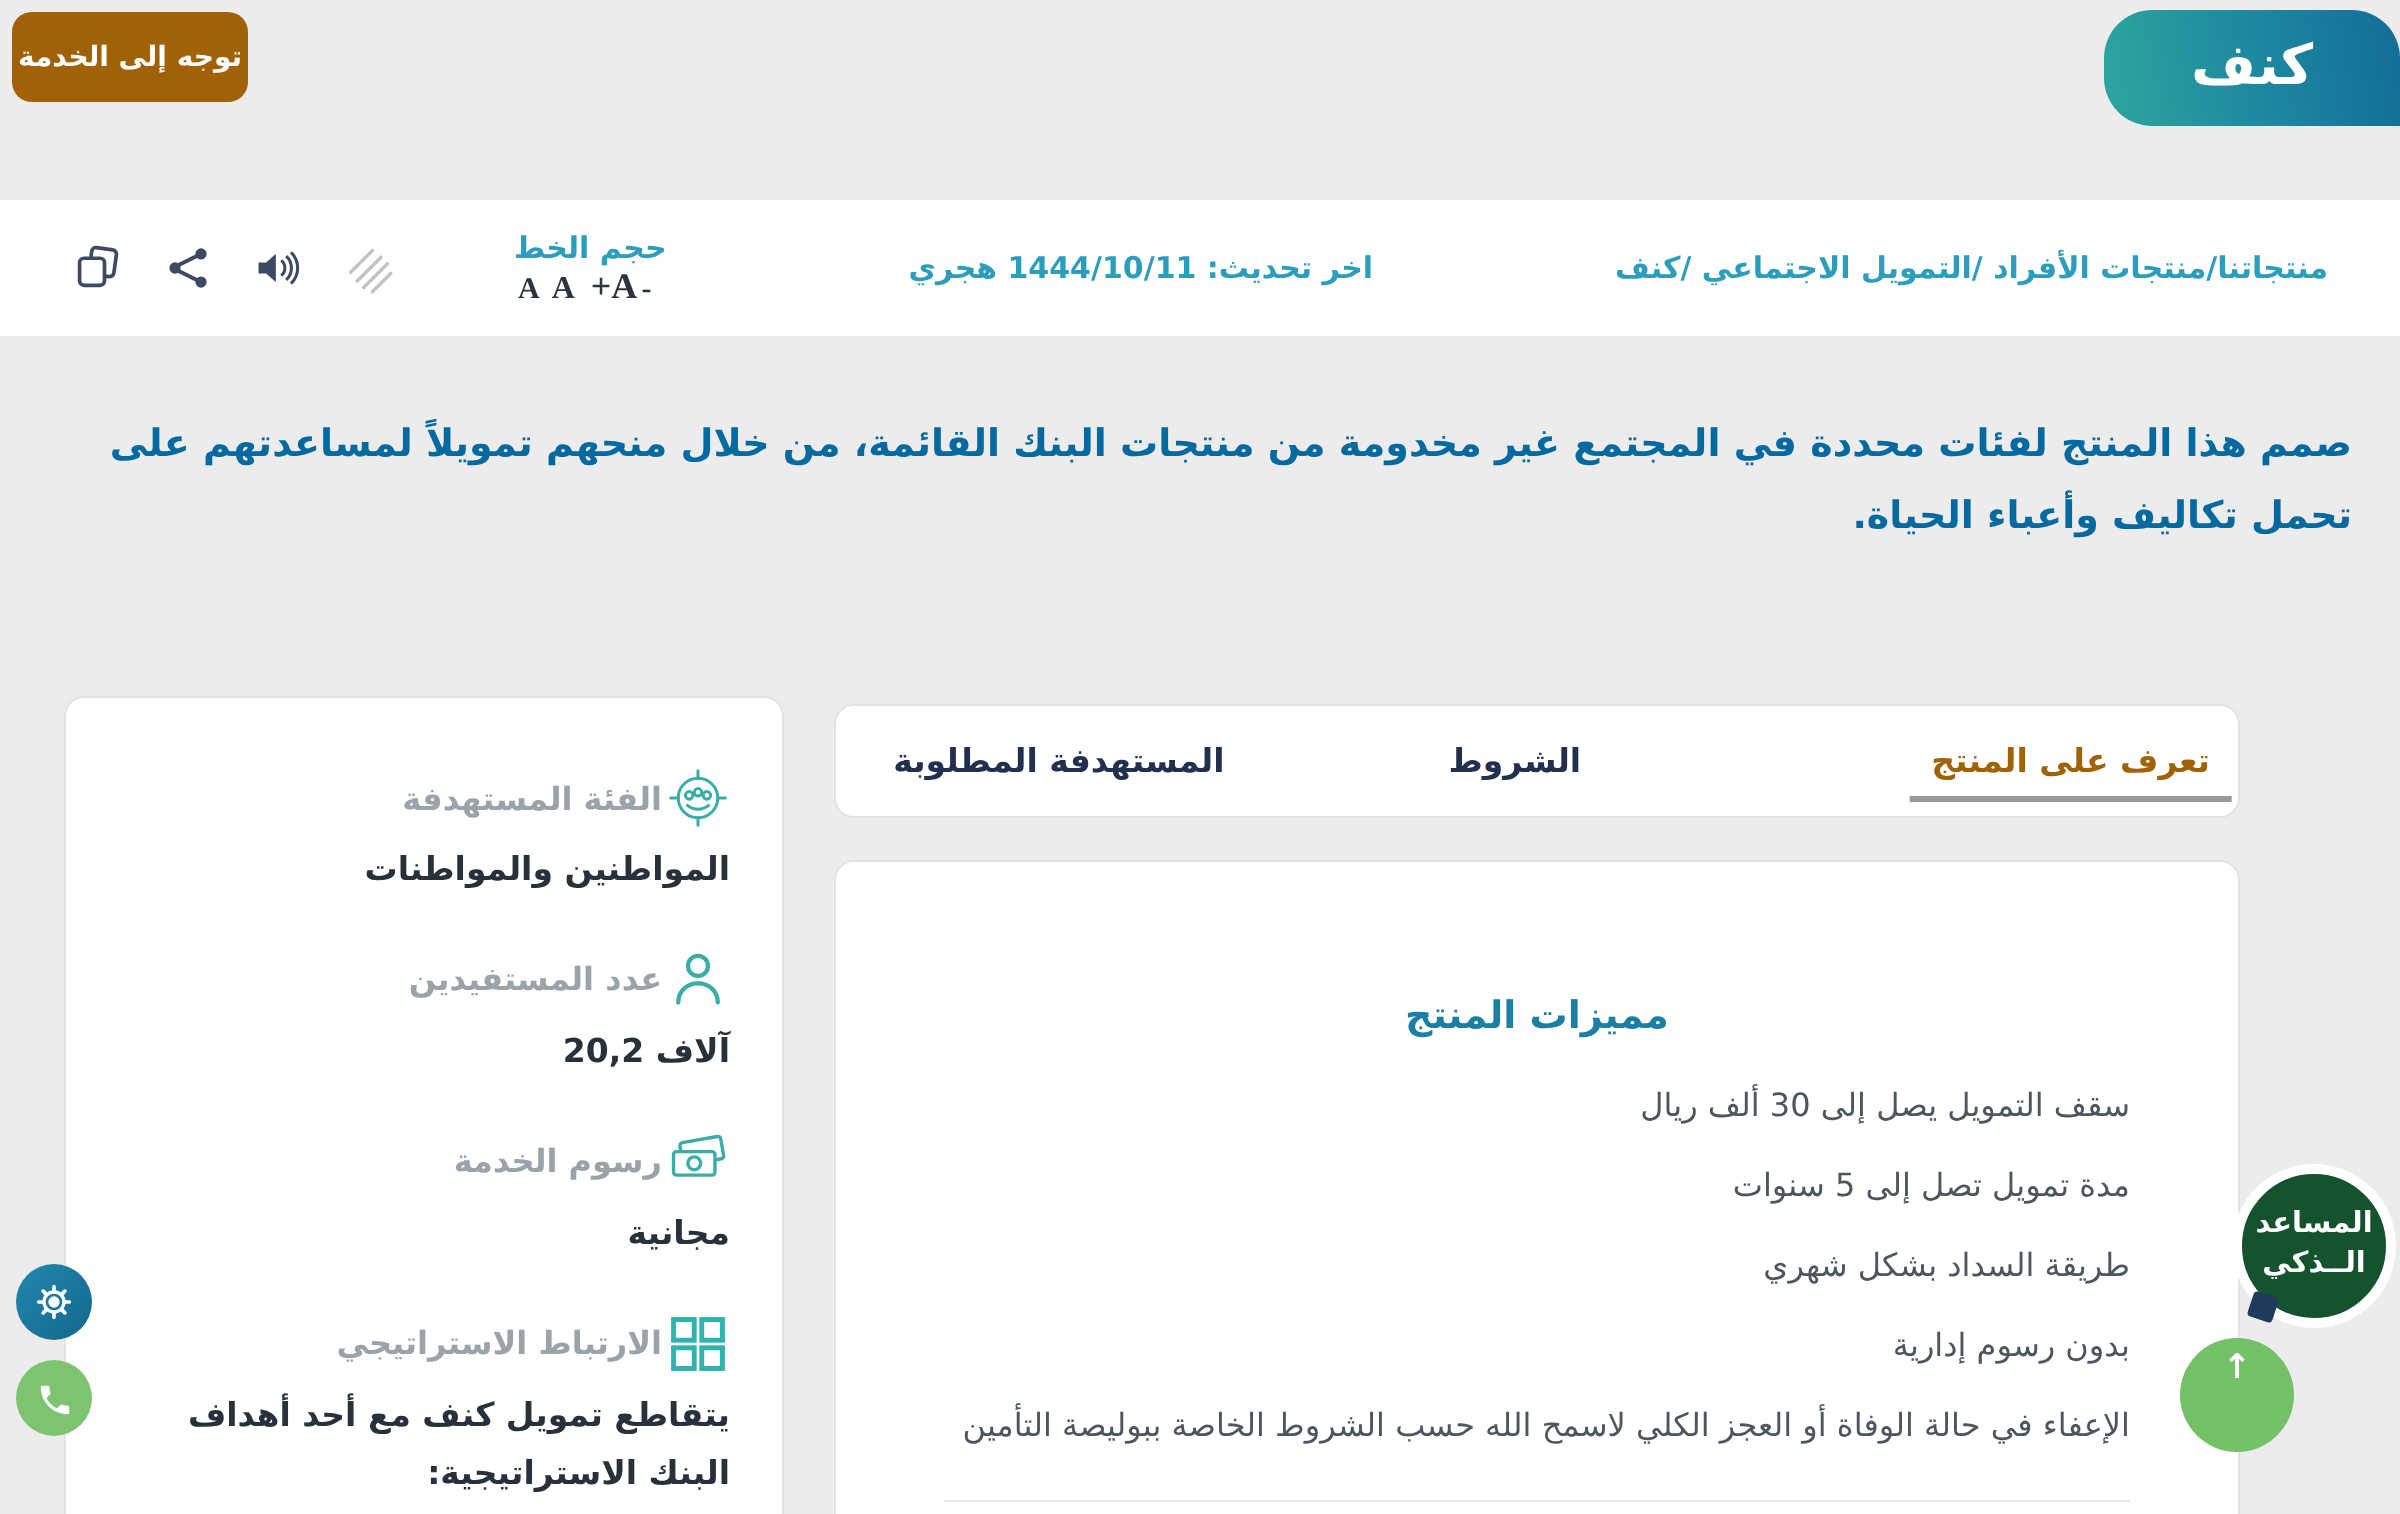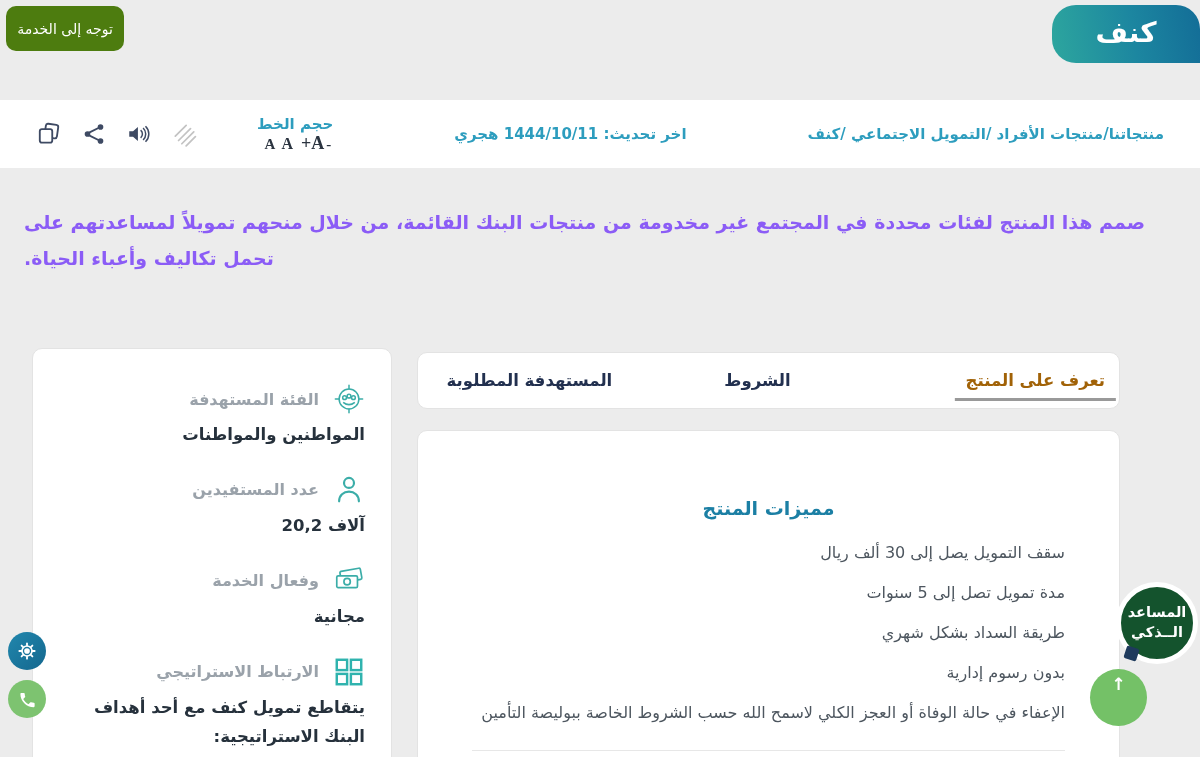--- a/index.html
+++ b/index.html
@@ -3,52 +3,52 @@
 <meta charset="utf-8">
 <style>
   * { box-sizing: border-box; margin: 0; padding: 0; }
   body { background:#d8d8d8; font-family:"DejaVu Sans","Liberation Sans",sans-serif; }
   .page { position:relative; width:1200px; height:757px; margin:0 auto; overflow:hidden;
           background:#ececec; direction:rtl; }
 
   
   .topbar { position:relative; height:100px; }
   .cta-button { position:absolute; left:6px; top:6px; width:118px; height:45px;
-    background:#4d7c0f; color:#fff; border:none; border-radius:10px;
-    font-size:14px; font-weight:normal; cursor:pointer; font-family:inherit; }
+    background:#a16207; color:#fff; border:none; border-radius:10px;
+    font-size:14px; font-weight:bold; cursor:pointer; font-family:inherit; }
   .kanaf-badge { position:absolute; left:auto; right:0; top:5px; width:148px; height:58px;
     background:linear-gradient(80deg,#2da69e 0%,#1c86a0 55%,#136d97 100%);
     border-radius:24px 24px 0 24px; color:#fff; font-size:28px; font-weight:bold;
     display:flex; align-items:center; justify-content:center; padding-bottom:4px; }
 
   
   .utilbar { height:68px; background:#fff; display:flex; align-items:center;
     justify-content:space-between; padding:0 36px; }
   .breadcrumb { color:#2d9dbe; font-size:15px; font-weight:600; cursor:pointer; }
   .last-update { color:#2d9dbe; font-size:15px; font-weight:600; }
   .controls { display:flex; align-items:center; gap:60px; }
-  .font-size-block { text-align:right; }
+  .font-size-block { text-align:left; }
   .font-size-label { color:#2d9dbe; font-size:15px; font-weight:bold; display:block; }
   .font-size-buttons { direction:ltr; font-family:"Liberation Serif","DejaVu Serif",serif;
     font-weight:bold; color:#2b3440; margin-top:1px; }
   .font-size-buttons span { cursor:pointer; padding:0 2px; }
   .fs-dec { font-size:15px; } .fs-nor { font-size:16px; } .fs-inc { font-size:18px; }
   .iconrow { display:flex; align-items:center; gap:19px; }
   .iconrow .ubicon { width:26px; height:26px; display:inline-flex; cursor:pointer; }
   .iconrow svg { width:100%; height:100%; }
 
   
-  .description { margin:36px 24px 0; text-align:left; color:#8b5cf6;
+  .description { margin:36px 24px 0; text-align:right; color:#0369a1;
     font-size:19px; font-weight:bold; line-height:1.9; }
 
   
   .card { position:absolute; background:#fff; border:1px solid #e3e3e3; border-radius:10px; }
   .sidebar-card { left:32px; top:348px; width:360px; height:470px; padding:34px 26px; }
   .info-item { margin-bottom:24px; }
-  .info-head { display:flex; align-items:center; gap:14px; }
+  .info-head { display:flex; align-items:center; gap:2px; }
   .info-head .sbicon { width:32px; height:32px; flex:0 0 32px; display:inline-flex; }
   .sbicon svg { width:100%; height:100%; }
   .info-label { color:#9aa2aa; font-size:16px; font-weight:600; }
   .info-value { color:#26313c; font-size:16.5px; font-weight:bold; margin-top:6px;
     line-height:1.75; white-space:pre-line; }
 
   .tabs-card { left:417px; top:352px; width:703px; height:57px; display:flex;
     align-items:stretch; padding:0 14px 0 0; }
   .tab { position:relative; display:flex; align-items:center; color:#22304f;
     font-size:16.5px; font-weight:bold; cursor:pointer; }
@@ -170,21 +170,21 @@
 
     <div class="info-item">
       <div class="info-head">
         <span class="sbicon">
           <svg viewBox="0 0 34 34" fill="none" stroke="#3bada8" stroke-width="1.8">
             <rect x="8" y="5" width="22" height="12" rx="1.5" transform="rotate(-10 19 11)"></rect>
             <rect x="4" y="11.5" width="22" height="12.5" rx="1.5" fill="#fff"></rect>
             <circle cx="15" cy="17.7" r="3.4"></circle>
           </svg>
         </span>
-        <span class="info-label">وفعال الخدمة</span>
+        <span class="info-label">رسوم الخدمة</span>
       </div>
       <div class="info-value">مجانية</div>
     </div>
 
     <div class="info-item">
       <div class="info-head">
         <span class="sbicon">
           <svg viewBox="0 0 34 34" fill="none" stroke="#2fb3ae" stroke-width="2.6">
             <rect x="4" y="4" width="11" height="11"></rect>
               <rect x="19" y="4" width="11" height="11"></rect>

